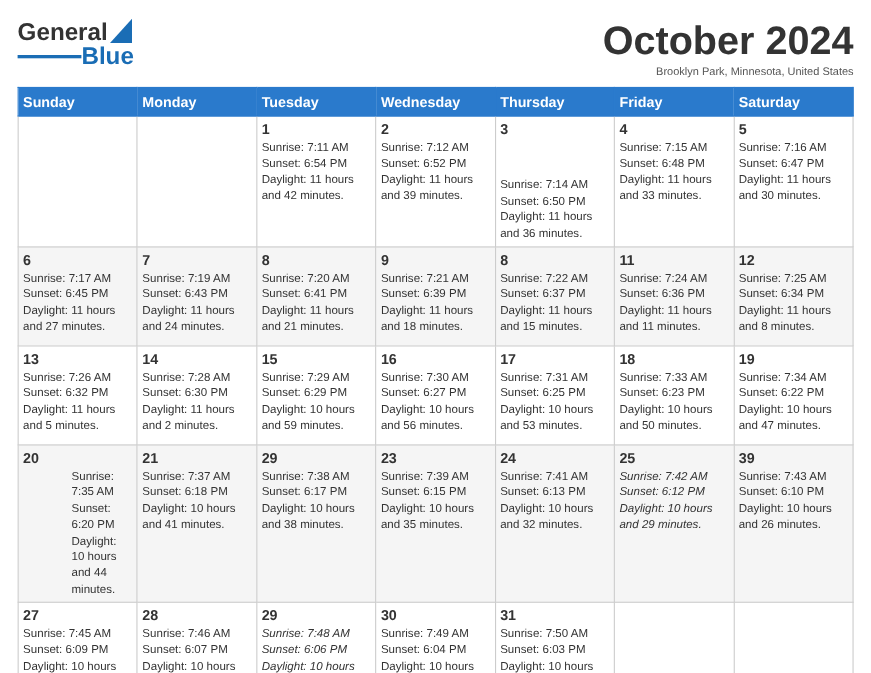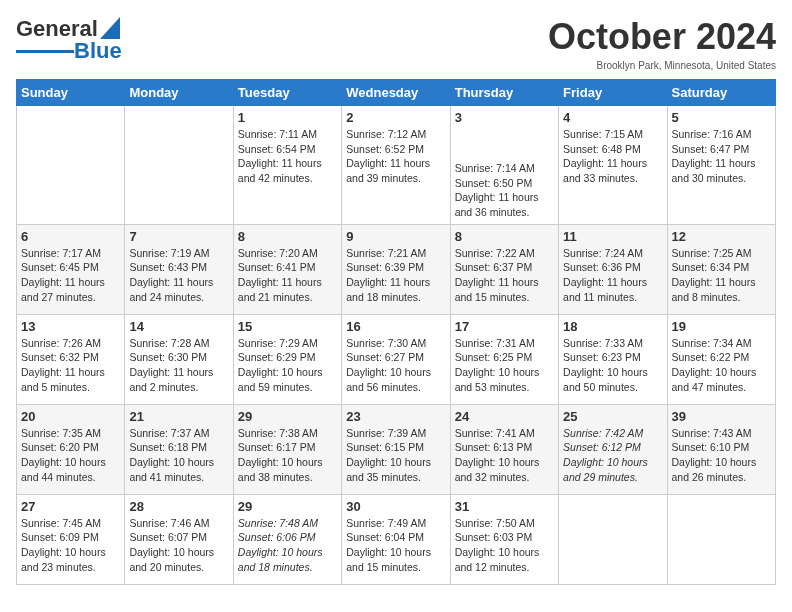--- a/index.html
+++ b/index.html
@@ -230,21 +230,21 @@
         <td>
           <div class="day-num">19</div>
           <div class="day-info" style="white-space: pre-wrap;">Sunrise: 7:34 AM
 Sunset: 6:22 PM
 Daylight: 10 hours and 47 minutes.</div>
         </td>
       </tr>
       <tr>
         <td>
           <div class="day-num">20</div>
-          <div class="day-info" style="white-space: pre-wrap;">Sunrise: 7:35 AM
+          <div class="day-info" style="white-space: pre-wrap; margin-left: 44px;">Sunrise: 7:35 AM
 Sunset: 6:20 PM
 Daylight: 10 hours and 44 minutes.</div>
         </td>
         <td>
           <div class="day-num">21</div>
           <div class="day-info" style="white-space: pre-wrap;">Sunrise: 7:37 AM
 Sunset: 6:18 PM
 Daylight: 10 hours and 41 minutes.</div>
         </td>
         <td>

